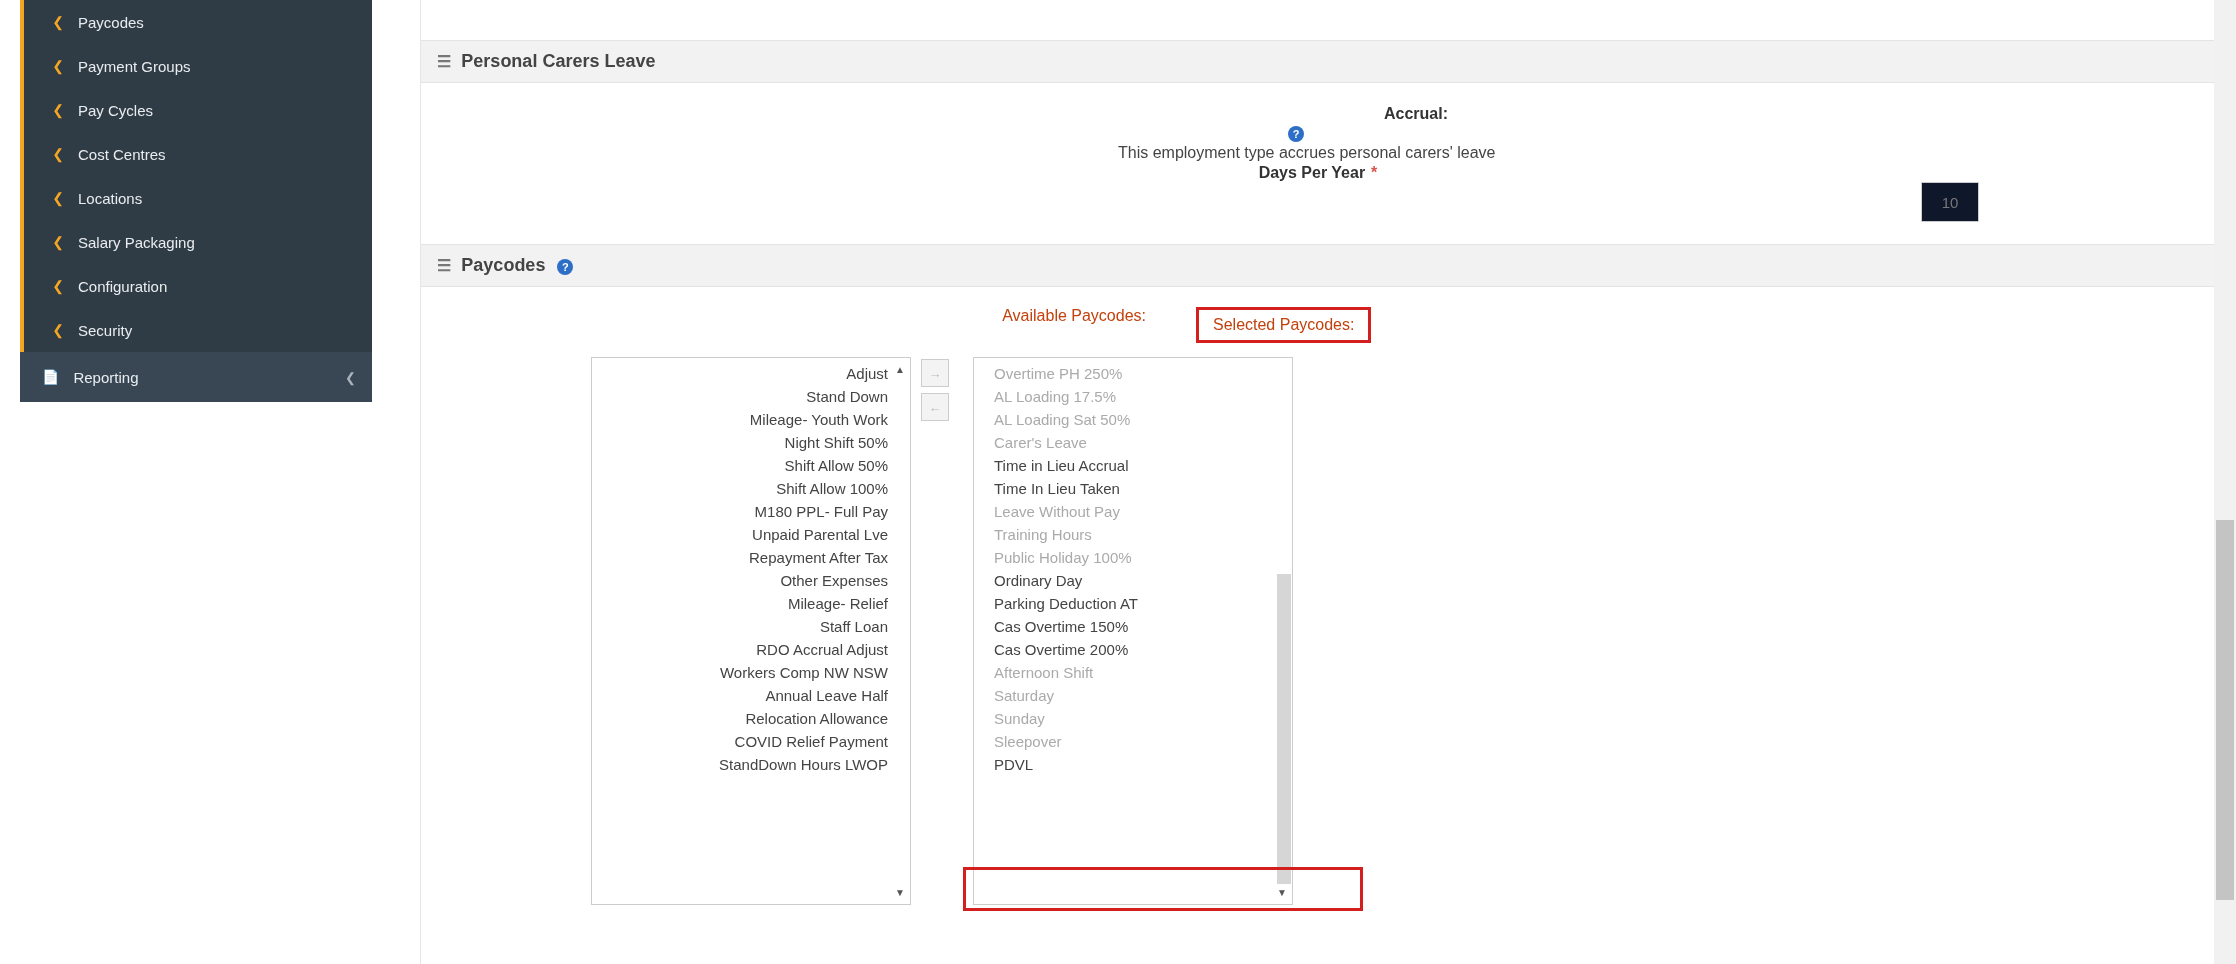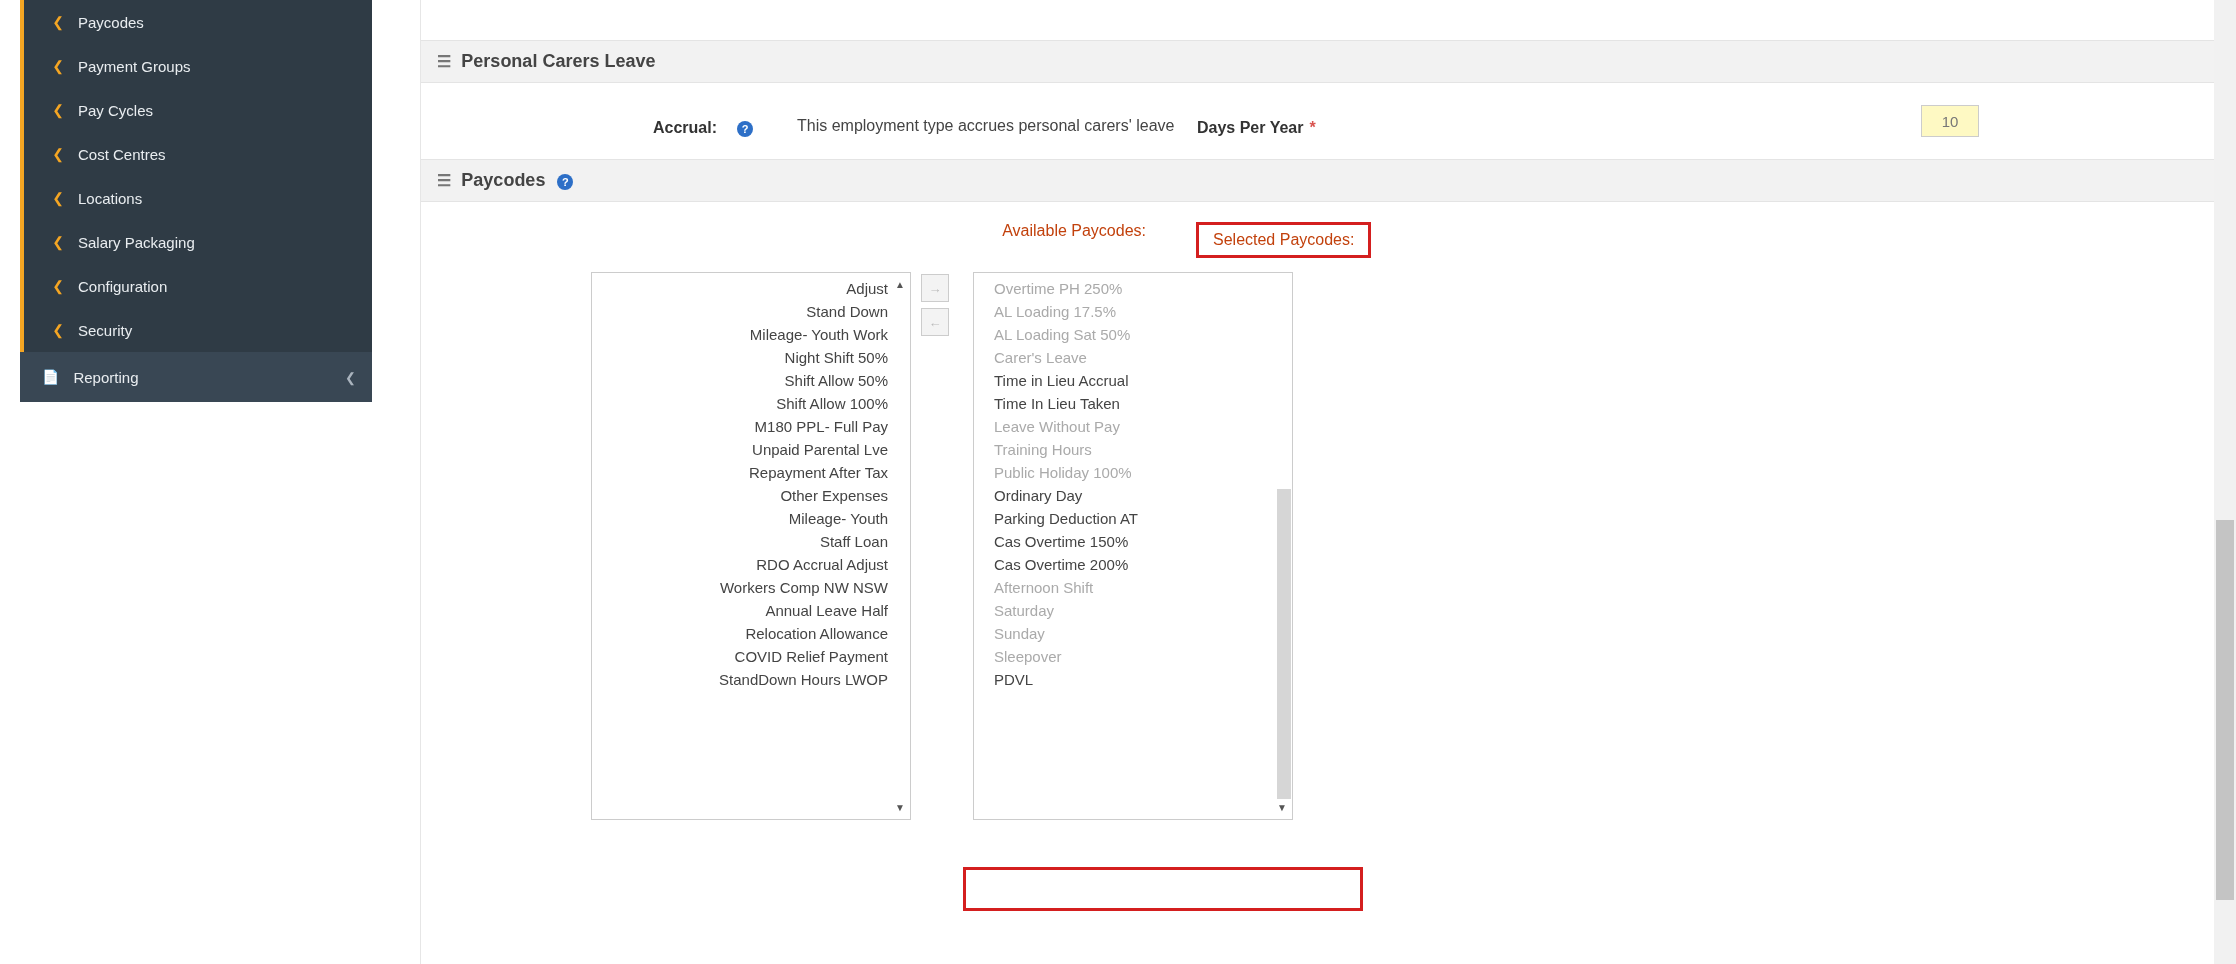--- a/index.html
+++ b/index.html
@@ -99,22 +99,23 @@
     background: #2d6fc7;
     color: #fff;
     font-size: 11px;
     font-weight: bold;
     text-align: center;
     line-height: 16px;
   }
 
   .accrual-row {
     display: flex;
-    align-items: flex-end;
+    align-items: center;
     padding: 22px 16px;
+    flex-direction: column;
   }
   .accrual-label {
     width: 300px;
     text-align: right;
     font-weight: 600;
     font-size: 16px;
     color: #333;
     padding-right: 20px;
   }
   .accrual-help {
@@ -133,23 +134,23 @@
     font-size: 16px;
     color: #333;
   }
   .days-label .req { color: #d9534f; margin-left: 6px; }
   .days-input {
     margin-left: auto;
     margin-right: 220px;
   }
   .days-input input {
     width: 58px;
-    height: 32px;
+    height: 40px;
     border: 1px solid #ccc;
-    background: #fef9c3;
+    background: #0f172a;
     color: #777;
     text-align: center;
     font-size: 15px;
   }
 
   .paycodes-body {
     padding: 20px;
   }
   .paycodes-labels {
     display: flex;
@@ -345,21 +346,21 @@
               <div class="item">Adjust</div>
               <div class="item">Stand Down</div>
               <div class="item">Mileage- Youth Work</div>
               <div class="item">Night Shift 50%</div>
               <div class="item">Shift Allow 50%</div>
               <div class="item">Shift Allow 100%</div>
               <div class="item">M180 PPL- Full Pay</div>
               <div class="item">Unpaid Parental Lve</div>
               <div class="item">Repayment After Tax</div>
               <div class="item">Other Expenses</div>
-              <div class="item">Mileage- Youth</div>
+              <div class="item">Mileage- Relief</div>
               <div class="item">Staff Loan</div>
               <div class="item">RDO Accrual Adjust</div>
               <div class="item">Workers Comp NW NSW</div>
               <div class="item">Annual Leave Half</div>
               <div class="item">Relocation Allowance</div>
               <div class="item">COVID Relief Payment</div>
               <div class="item">StandDown Hours LWOP</div>
             </div>
           <span class="arrow-down">▼</span>
         </div>

